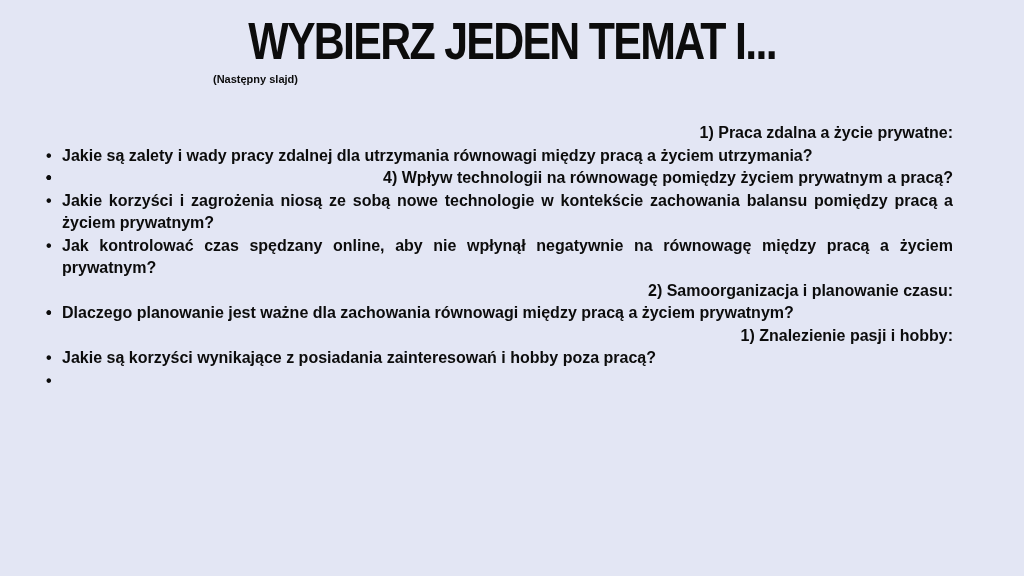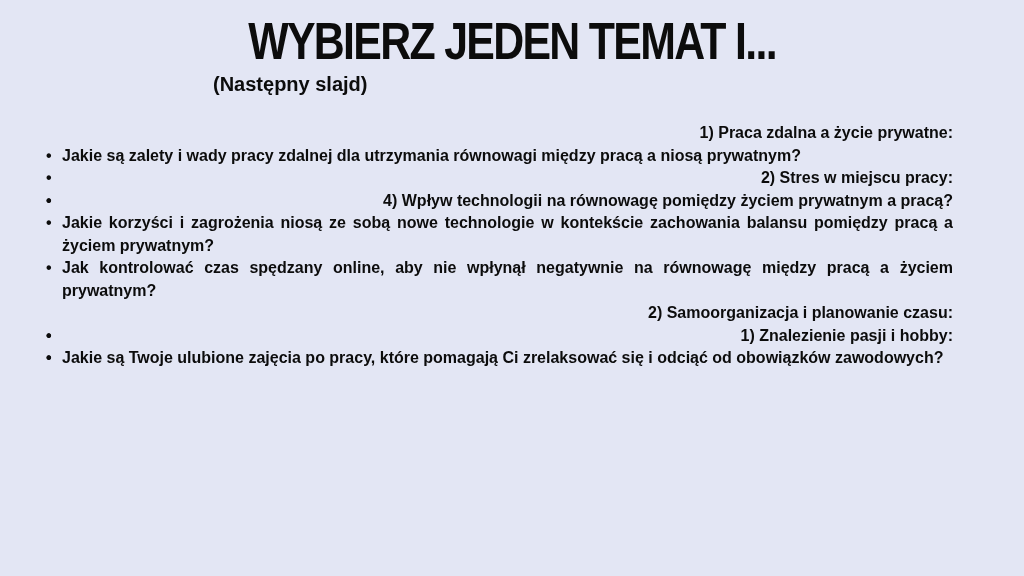--- a/index.html
+++ b/index.html
@@ -25,21 +25,21 @@
     line-height: 1;
     font-weight: bold;
     letter-spacing: -2px;
     transform: scaleX(0.84);
     white-space: nowrap;
   }
   .slide-subtitle {
     position: absolute;
     left: 213px;
     top: 73px;
-    font-size: 20px;
+    font-size: 11px;
     font-weight: bold;
   }
   .topics {
     position: absolute;
     left: 33px;
     top: 122px;
     width: 920px;
     font-size: 16px;
     font-weight: bold;
     line-height: 22.5px;
@@ -59,28 +59,27 @@
   }
 </style>
 </head>
 <body style="background: rgb(227, 230, 244); color: rgb(12, 12, 12);">
 
 <div class="slide">
   <h1 class="slide-title">WYBIERZ JEDEN TEMAT I...</h1>
   <div class="slide-subtitle">(Następny slajd)</div>
   <div class="topics">
       <div class="topic-heading">1) Praca zdalna a życie prywatne:</div>
-      <div class="bullet"><span class="bullet-marker">•</span><span>Jakie są zalety i wady pracy zdalnej dla utrzymania równowagi między pracą a niosą prywatnym?</span></div>
+      <div class="bullet"><span class="bullet-marker">•</span><span>Jakie są zalety i wady pracy zdalnej dla utrzymania równowagi między pracą a życiem utrzymania?</span></div>
       <div class="bullet"><span class="bullet-marker">•</span></div>
-      <div class="topic-heading">2) Stres w miejscu pracy:</div>
       <div class="bullet"><span class="bullet-marker">•</span></div>
       <div class="bullet"><span class="bullet-marker">•</span></div>
       <div class="topic-heading">4) Wpływ technologii na równowagę pomiędzy życiem prywatnym a pracą?</div>
       <div class="bullet"><span class="bullet-marker">•</span><span>Jakie korzyści i zagrożenia niosą ze sobą nowe technologie w kontekście zachowania balansu pomiędzy pracą a życiem prywatnym?</span></div>
       <div class="bullet"><span class="bullet-marker">•</span><span>Jak kontrolować czas spędzany online, aby nie wpłynął negatywnie na równowagę między pracą a życiem prywatnym?</span></div>
       <div class="topic-heading">2) Samoorganizacja i planowanie czasu:</div>
       <div class="bullet"><span class="bullet-marker">•</span></div>
+      <div class="bullet"><span class="bullet-marker">•</span><span>Dlaczego planowanie jest ważne dla zachowania równowagi między pracą a życiem prywatnym?</span></div>
+      <div class="topic-heading">1) Znalezienie pasji i hobby:</div>
+      <div class="bullet"><span class="bullet-marker">•</span><span>Jakie są korzyści wynikające z posiadania zainteresowań i hobby poza pracą?</span></div>
       <div class="bullet"><span class="bullet-marker">•</span></div>
-      <div class="topic-heading">1) Znalezienie pasji i hobby:</div>
-      <div class="bullet"><span class="bullet-marker">•</span></div>
-      <div class="bullet"><span class="bullet-marker">•</span><span>Jakie są Twoje ulubione zajęcia po pracy, które pomagają Ci zrelaksować się i odciąć od obowiązków zawodowych?</span></div>
     </div>
 </div>
 
 </body></html>

